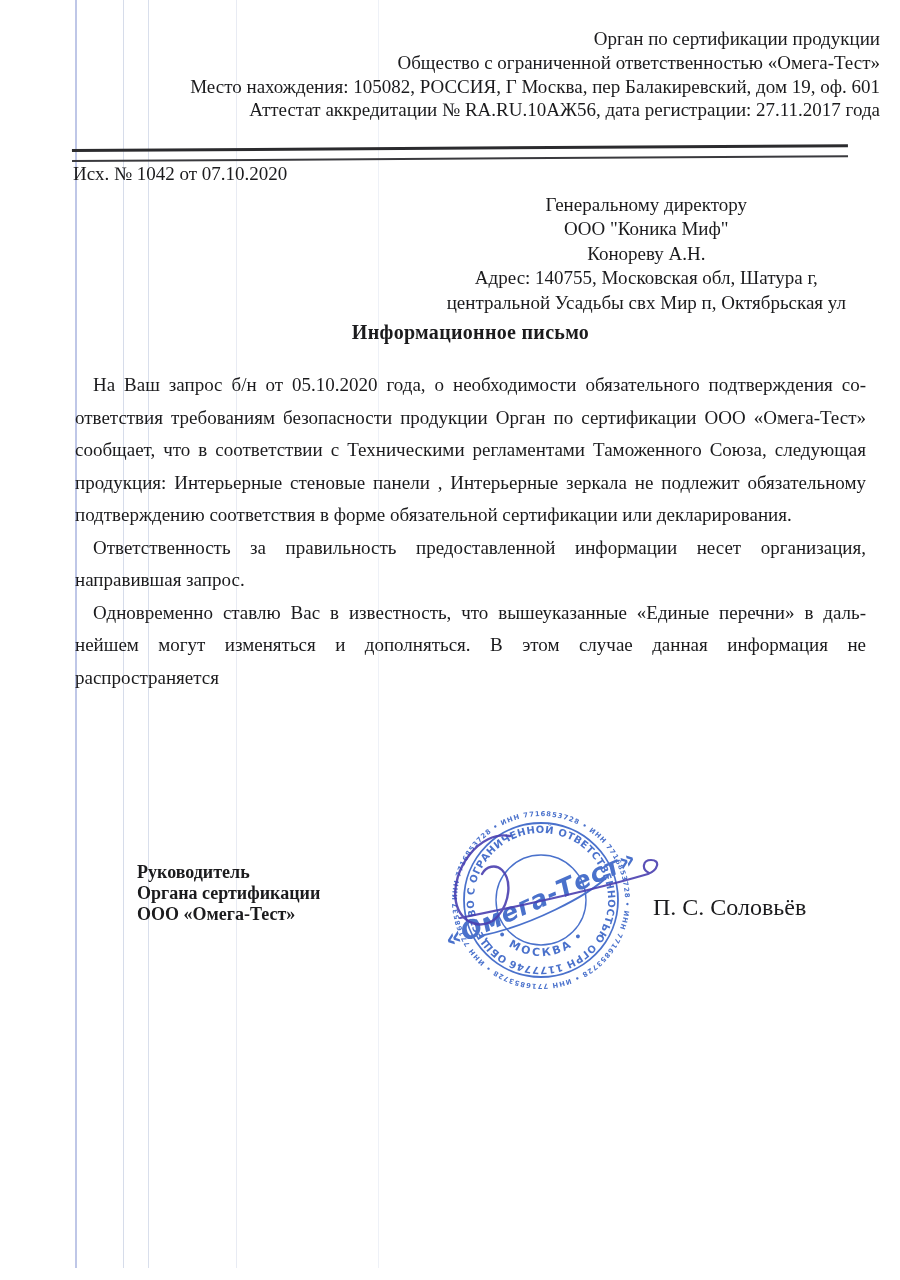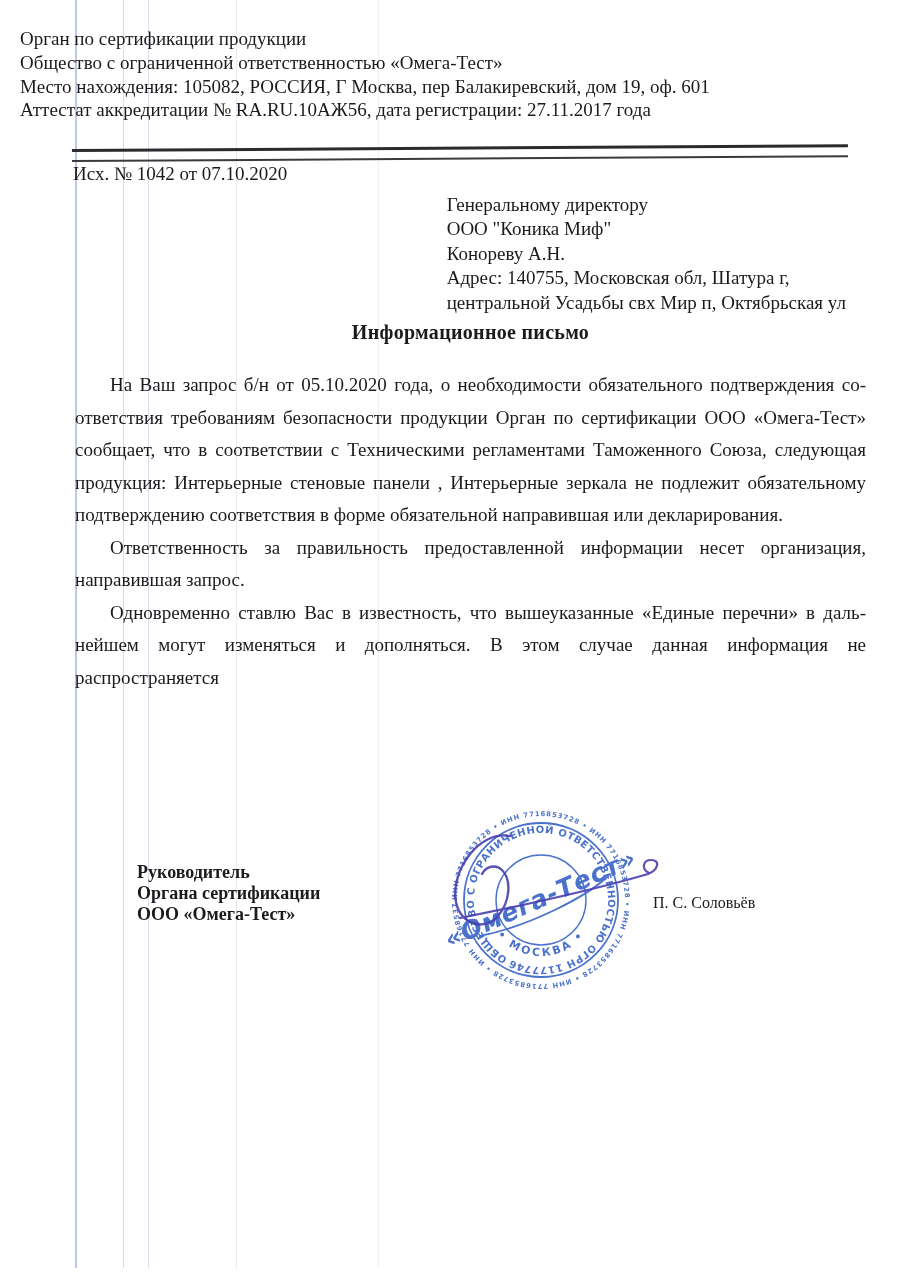--- a/index.html
+++ b/index.html
@@ -11,48 +11,48 @@
   }
   .scanline{position:absolute;top:0;height:1268px;width:1px;pointer-events:none;}
   .sl-1{left:75px;width:2px;background:rgba(95,115,195,0.40);}
   .sl-2{left:123px;background:rgba(120,140,185,0.30);}
   .sl-3{left:148px;background:rgba(120,140,185,0.28);}
   .sl-4{left:236px;background:rgba(140,155,195,0.20);}
   .sl-5{left:378px;background:rgba(150,165,205,0.16);}
 
   .letterhead{
     position:absolute;top:27px;left:20px;right:20px;
-    text-align:left;font-size:19px;line-height:23.8px;
+    text-align:right;font-size:19px;line-height:23.8px;
   }
   .rule{
     position:absolute;left:72px;top:149px;width:776px;height:8px;
     border-top:3px solid #2b2b2e;border-bottom:2px solid #3a3a3e;
     transform:rotate(-0.35deg);transform-origin:left center;
   }
   .outgoing{position:absolute;left:73px;top:163px;font-size:19px;}
   .addressee{
     position:absolute;right:54px;top:193px;
-    text-align:left;font-size:19px;line-height:24.4px;
+    text-align:center;font-size:19px;line-height:24.4px;
   }
   .letter-title{
     position:absolute;left:75px;top:321px;width:791px;
     text-align:center;font-weight:bold;font-size:20px;letter-spacing:0.3px;
   }
   .body-text{
     position:absolute;left:75px;top:369px;width:791px;
     font-size:19px;line-height:32.5px;
   }
   .bline{text-align:justify;text-align-last:justify;white-space:normal;}
   .bline.lastline{text-align-last:left;}
-  .bline.indent{padding-left:35px;}
+  .bline.indent{padding-left:18px;}
   .sig-block{
     position:absolute;left:137px;top:862px;
     font-size:18px;line-height:21px;font-weight:bold;
   }
-  .sig-name{position:absolute;left:653px;top:894px;font-size:16px;}
+  .sig-name{position:absolute;left:653px;top:894px;font-size:24px;}
   .stamp-wrap{position:absolute;left:440px;top:798px;width:230px;height:210px;}
   .stamp-wrap svg{display:block;}
 </style>
 </head>
 <body>
 
 <div class="scanline sl-1"></div>
 <div class="scanline sl-2"></div>
 <div class="scanline sl-3"></div>
 <div class="scanline sl-4"></div>
@@ -76,21 +76,21 @@
   <div>центральной Усадьбы свх Мир п, Октябрьская ул</div>
 </div>
 
 <div class="letter-title">Информационное письмо</div>
 
 <div class="body-text">
   <div class="bline indent">На Ваш запрос б/н от 05.10.2020 года, о необходимости обязательного подтверждения со-</div>
   <div class="bline">ответствия требованиям безопасности продукции Орган по сертификации ООО «Омега-Тест»</div>
   <div class="bline">сообщает, что в соответствии с Техническими регламентами Таможенного Союза, следующая</div>
   <div class="bline">продукция: Интерьерные стеновые панели , Интерьерные зеркала не подлежит обязательному</div>
-  <div class="bline lastline">подтверждению соответствия в форме обязательной направившая или декларирования.</div>
+  <div class="bline lastline">подтверждению соответствия в форме обязательной сертификации или декларирования.</div>
   <div class="bline indent">Ответственность за правильность предоставленной информации несет организация,</div>
   <div class="bline lastline">направившая запрос.</div>
   <div class="bline indent">Одновременно ставлю Вас в известность, что вышеуказанные «Единые перечни» в даль-</div>
   <div class="bline">нейшем могут изменяться и дополняться. В этом случае данная информация не распространяется</div>
 </div>
 
 <div class="sig-block">
   <div>Руководитель</div>
   <div>Органа сертификации</div>
   <div>ООО «Омега-Тест»</div>

